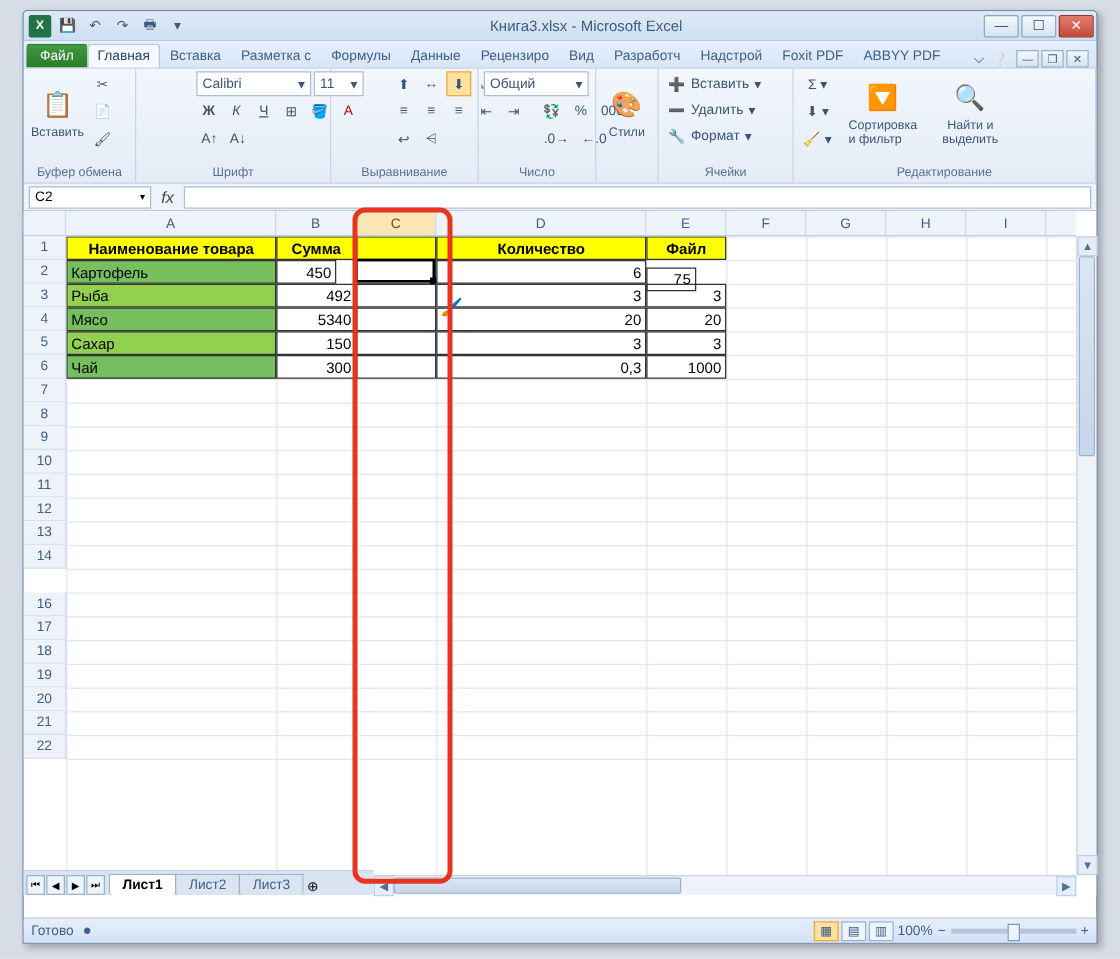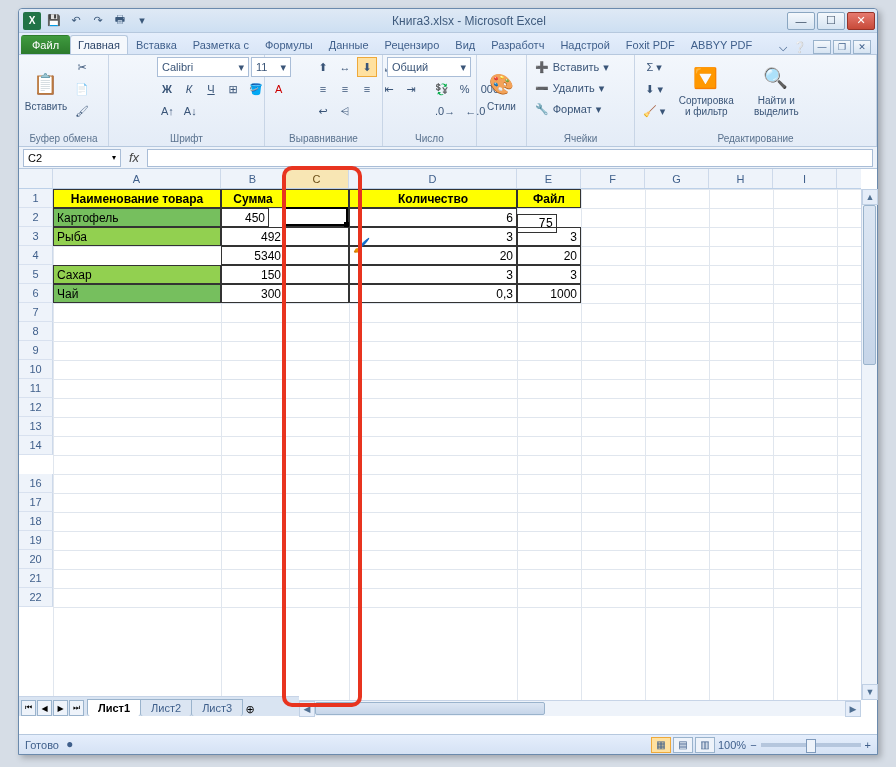--- a/index.html
+++ b/index.html
@@ -249,21 +249,21 @@
 
     <div class="group" style="flex:1;">
       <div class="group-body">
         <div class="smallcol">
           <span class="sbtn">Σ ▾</span>
           <span class="sbtn">⬇ ▾</span>
           <span class="sbtn">🧹 ▾</span>
         </div>
         <div class="bigbtn" style="width:70px;">
           <span class="ic">🔽</span>
-          <span style="white-space:pre-line;text-align:center;">Сортировка
+          <span style="white-space:pre-line;text-align:left;">Сортировка
 и фильтр</span>
         </div>
         <div class="bigbtn" style="width:66px;">
           <span class="ic">🔍</span>
           <span style="white-space:pre-line;text-align:center;">Найти и
 выделить</span>
         </div>
       </div>
       <div class="group-label">Редактирование</div>
     </div>
@@ -336,20 +336,21 @@
           <div class="cell green1 bord" style="left: 0px; top: 19px; width: 168px; height: 19px;">Картофель</div>
           <div class="cell bord r" style="left: 168px; top: 19px; width: 48px; height: 19px;">450</div>
           <div class="cell bord" style="left: 232px; top: 19px; width: 64px; height: 19px;"></div>
           <div class="cell bord r" style="left: 296px; top: 19px; width: 168px; height: 19px;">6</div>
           <div class="cell bord r" style="left: 464px; top: 25px; width: 40px; height: 19px; font-family: Liberation Mono, monospace;">75</div>
           <div class="cell green2 bord" style="left: 0px; top: 38px; width: 168px; height: 19px;">Рыба</div>
           <div class="cell bord r" style="left: 168px; top: 38px; width: 64px; height: 19px;">492</div>
           <div class="cell bord" style="left: 232px; top: 38px; width: 64px; height: 19px;"></div>
           <div class="cell bord r" style="left: 296px; top: 38px; width: 168px; height: 19px;">3</div>
           <div class="cell bord r" style="left: 464px; top: 38px; width: 64px; height: 19px;">3</div>
+          <div class="cell green1 bord" style="left: 0px; top: 57px; width: 168px; height: 19px;">Мясо</div>
           <div class="cell bord r" style="left: 168px; top: 57px; width: 64px; height: 19px;">5340</div>
           <div class="cell bord" style="left: 232px; top: 57px; width: 64px; height: 19px;"></div>
           <div class="cell bord r" style="left: 296px; top: 57px; width: 168px; height: 19px;">20</div>
           <div class="cell bord r" style="left: 464px; top: 57px; width: 64px; height: 19px;">20</div>
           <div class="cell green2 bord" style="left: 0px; top: 76px; width: 168px; height: 19px;">Сахар</div>
           <div class="cell bord r" style="left: 168px; top: 76px; width: 64px; height: 19px;">150</div>
           <div class="cell bord" style="left: 232px; top: 76px; width: 64px; height: 19px;"></div>
           <div class="cell bord r" style="left: 296px; top: 76px; width: 168px; height: 19px;">3</div>
           <div class="cell bord r" style="left: 464px; top: 76px; width: 64px; height: 19px;">3</div>
           <div class="cell green1 bord" style="left: 0px; top: 95px; width: 168px; height: 19px;">Чай</div>

